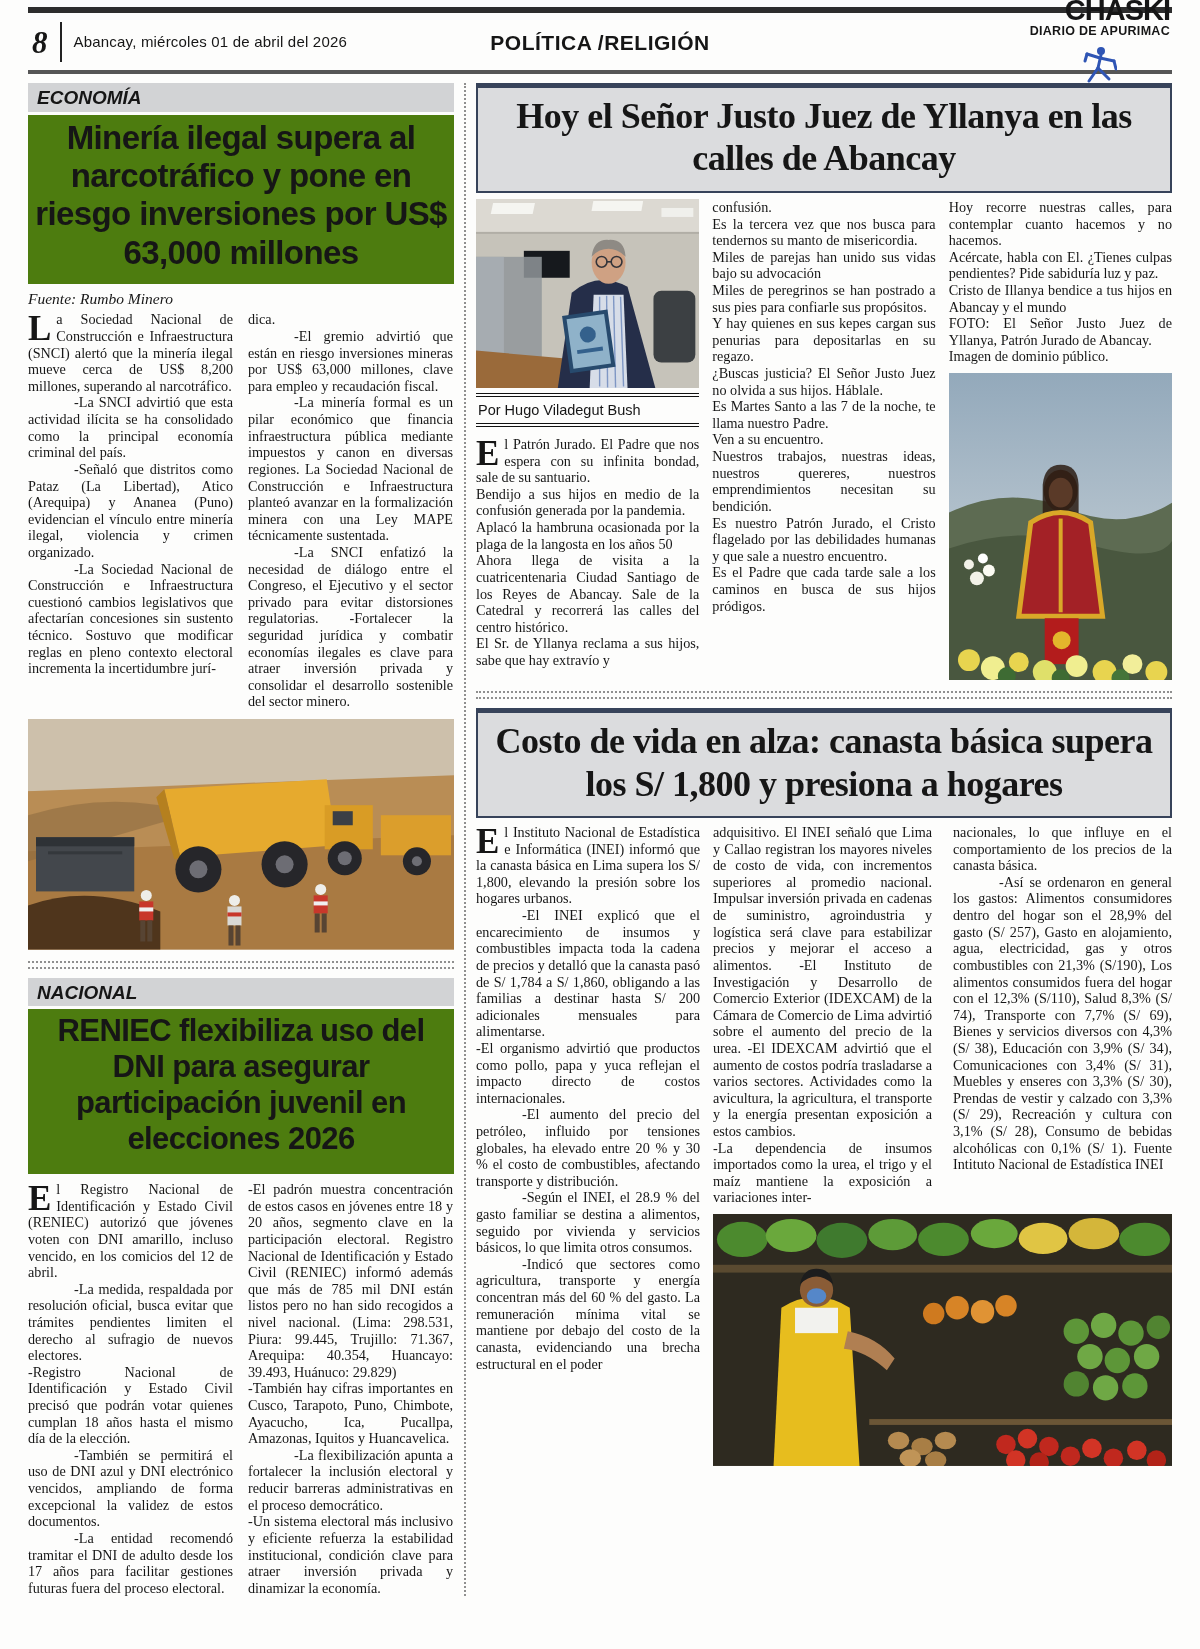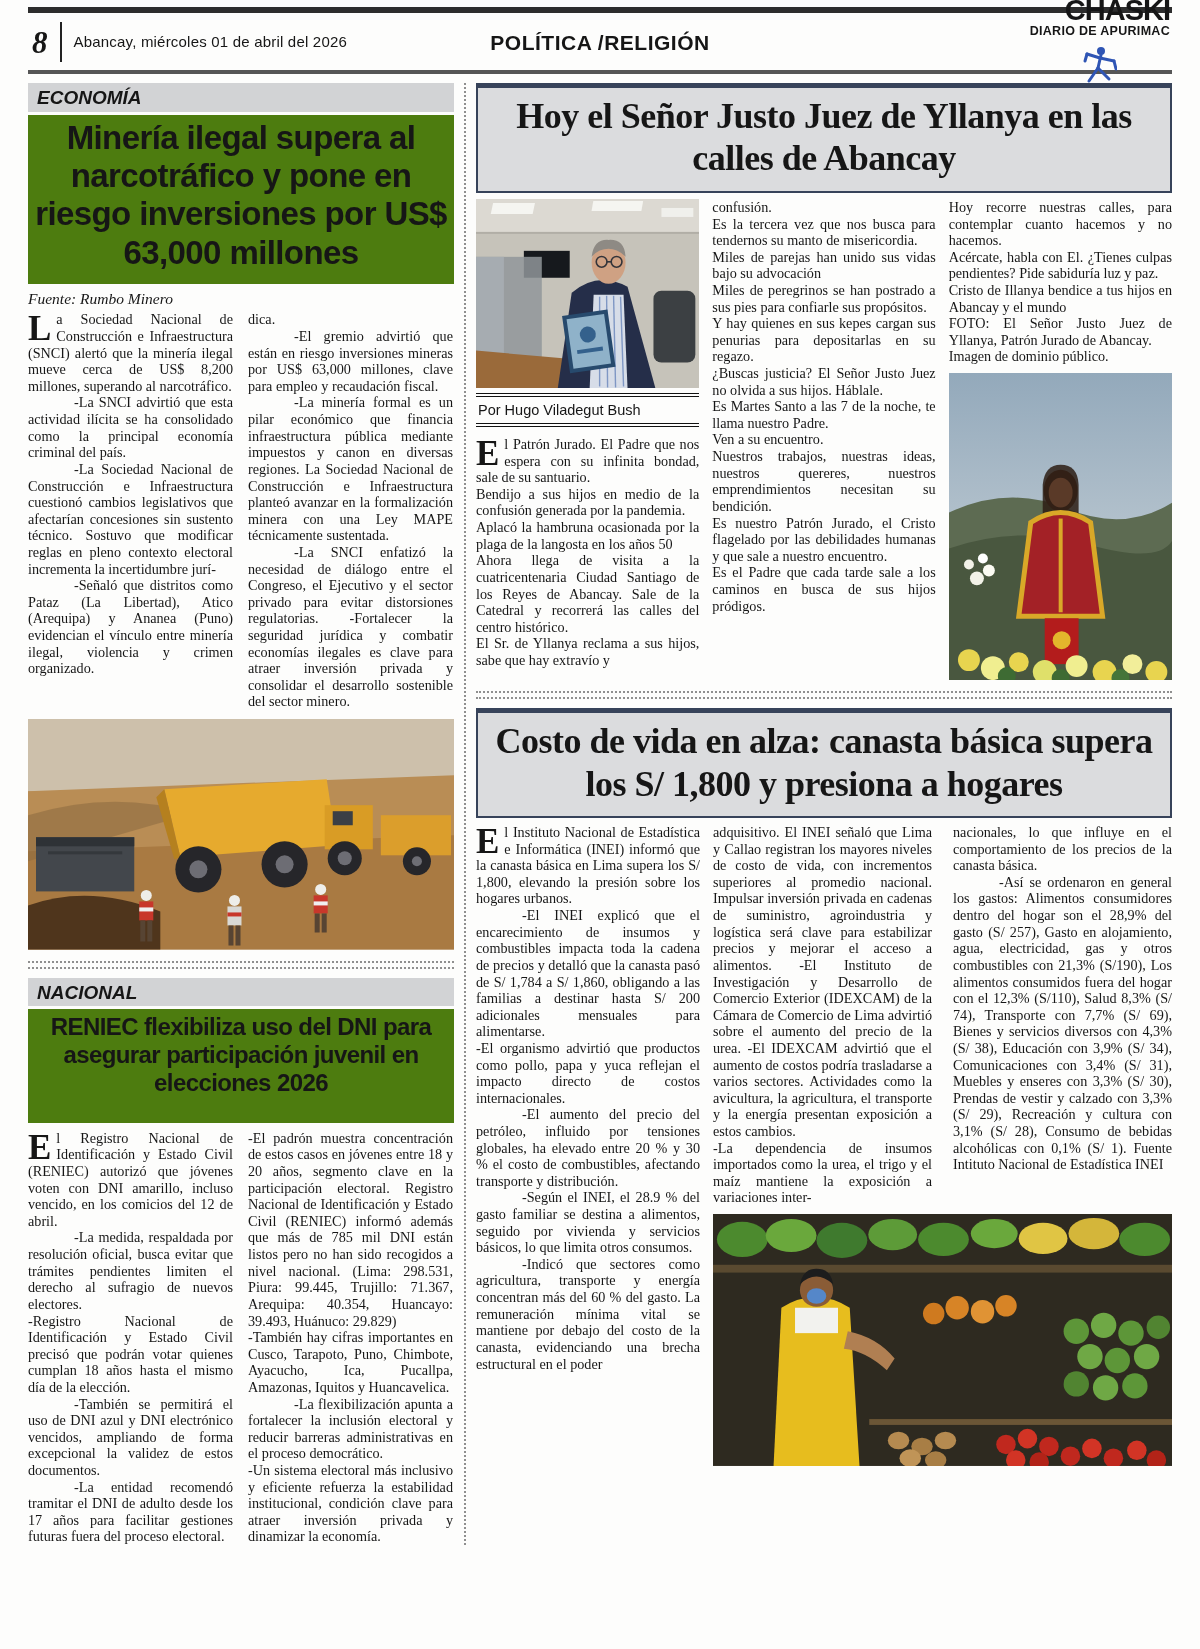--- a/index.html
+++ b/index.html
@@ -22,21 +22,21 @@
   
   main{display:flex;margin-top:9px;}
   .block-left{width:426px;flex:none;}
   .vsep{flex:none;width:2px;border-left:2px dotted #8f8f8f;margin:0 8px 0 10px;}
   .block-right{flex:1;min-width:0;}
   
   .kicker{background:#d2d3d5;font:italic 700 19px/1.25 "Liberation Sans",sans-serif;
         padding:3px 9px 2px;margin-bottom:3px;}
   .hl-sans{background:#4d7c0f;text-align:center;font:700 33px/1.16 "Liberation Sans",sans-serif;
         letter-spacing:-.6px;padding:4px 4px 12px;}
-  .hl-sans.small{font-size:24px;padding-bottom:26px;}
+  .hl-sans.small{font-size:31px;padding-bottom:17px;}
   .source{font:italic 15.5px/1.2 "Liberation Serif",serif;margin:6px 0 3px;}
   .para{margin:0;text-align:justify;font-size:14.2px;line-height:1.17;}
   .para.indent{text-indent:46px;}
   .dropcap{float:left;font:700 35px/0.8 "Liberation Serif",serif;padding:4px 5px 0 0;}
   .cols2{display:flex;gap:15px;margin-top:2px;}
   .cols2 .col{width:205px;min-width:0;}
   .cols3{display:flex;gap:13px;margin-top:6px;}
   .cols3 .c{flex:1;min-width:0;}
   .boxed-hl{background:#dbdcde;border:2px solid #37435a;border-top-width:5px;
         text-align:center;font:700 36px/1.18 "Liberation Serif",serif;
@@ -96,22 +96,22 @@
       <section>
         <div class="kicker">ECONOMÍA</div>
         <h1 class="hl-sans" style="margin:0">Minería ilegal supera al narcotráfico y pone en riesgo inversiones por US$ 63,000 millones</h1>
         <div class="source">Fuente: Rumbo Minero</div>
         <div class="cols2">
           <div class="col">
             <p class="para lead"><span class="dropcap">L</span><span>a Sociedad Nacional de Construcción e Infraestructura (SNCI) alertó que la minería ilegal mueve cerca de US$ 8,200 millones, superando al narcotráfico.</span></p>
             <div>
 
             <p class="para indent">-La SNCI advirtió que esta actividad ilícita se ha consolidado como la principal economía criminal del país.</p>
+                <p class="para indent">-Señaló que distritos como Pataz (La Libertad), Atico (Arequipa) y Ananea (Puno) evidencian el vínculo entre minería ilegal, violencia y crimen organizado.</p>
                 <p class="para indent">-La Sociedad Nacional de Construcción e Infraestructura cuestionó cambios legislativos que afectarían concesiones sin sustento técnico.  Sostuvo que modificar reglas en pleno contexto electoral incrementa la incertidumbre jurí-</p>
-                <p class="para indent">-Señaló que distritos como Pataz (La Libertad), Atico (Arequipa) y Ananea (Puno) evidencian el vínculo entre minería ilegal, violencia y crimen organizado.</p>
               </div>
           </div>
           <div class="col">
             <div>
 
             <p class="para">dica.</p>
                 <p class="para indent">-El gremio advirtió que están en riesgo inversiones mineras por US$ 63,000 millones, clave para empleo y recaudación fiscal.</p>
                 <p class="para indent">-La minería formal es un pilar económico que financia infraestructura pública mediante impuestos y canon en diversas regiones.  La Sociedad Nacional de Construcción e Infraestructura planteó avanzar en la formalización minera con una Ley MAPE técnicamente sustentada.</p>
                 <p class="para indent">-La SNCI enfatizó la necesidad de diálogo entre el Congreso, el Ejecutivo y el sector privado para evitar distorsiones regulatorias.  -Fortalecer la seguridad jurídica y combatir economías ilegales es clave para atraer inversión privada y consolidar el desarrollo sostenible del sector minero.</p>
               </div>

